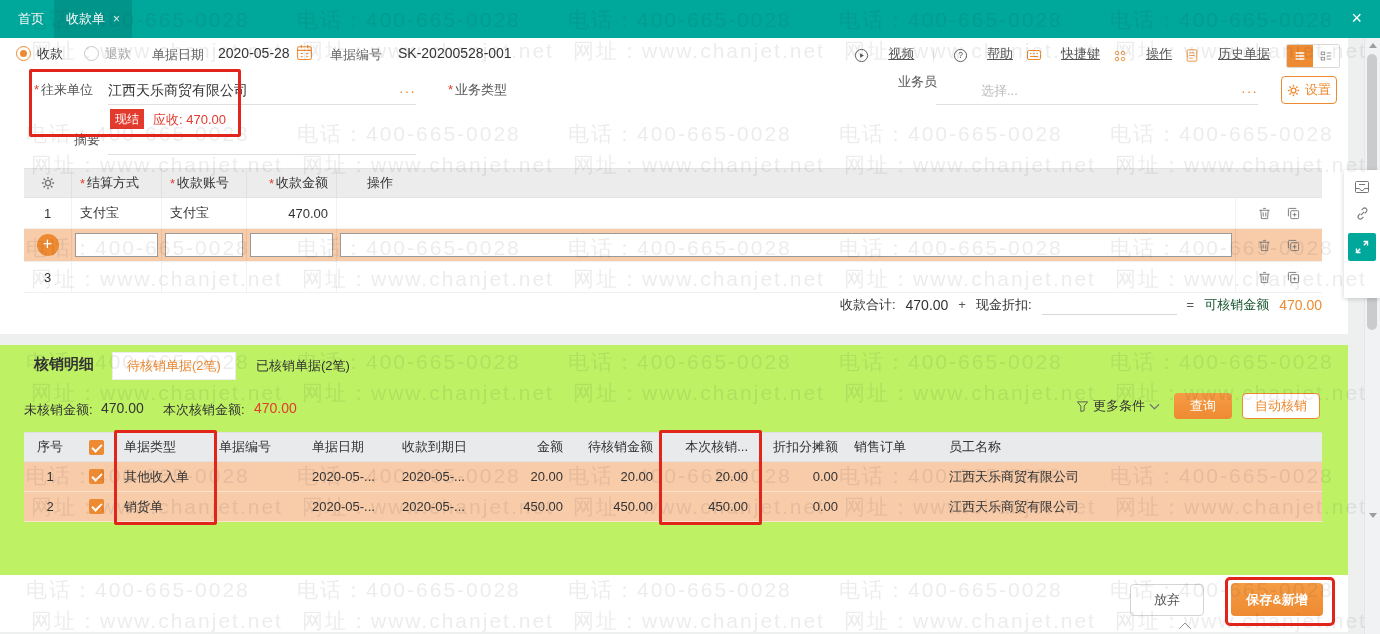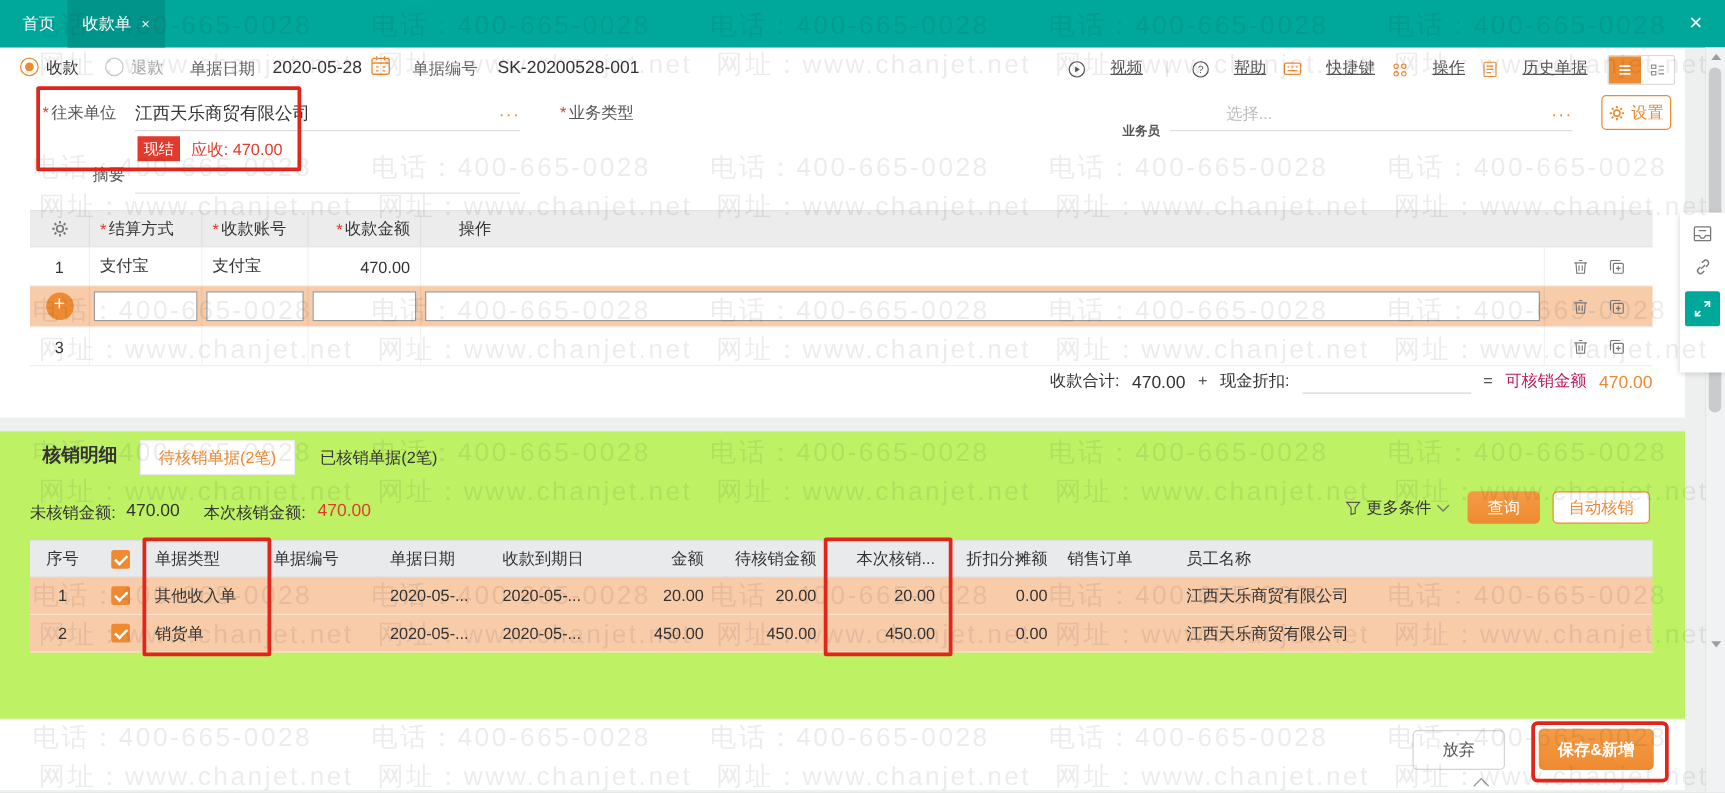--- a/index.html
+++ b/index.html
@@ -186,21 +186,21 @@
     <span class="abs" style="left:34px;top:43px;font-size:13px;color:#555;"><span class="star">*</span><span>往来单位</span></span>
     <div class="field" style="left:108px;top:40px;width:308px;">
       <span class="val">江西天乐商贸有限公司</span>
       <span class="orange" style="font-size:14px;letter-spacing:1px;">···</span>
     </div>
     <span class="badge-cash abs" style="left:110px;top:71px;">现结</span>
     <span class="red abs" style="left:153px;top:73px;font-size:13px;">应收: 470.00</span>
 
     <span class="abs" style="left:448px;top:43px;font-size:13px;color:#555;"><span class="star">*</span><span>业务类型</span></span>
 
-    <span class="abs" style="left:898px;top:60px;font-size:10px;color:#555;font-weight:bold;">业务员</span>
+    <span class="abs" style="left:898px;top:35px;font-size:13px;color:#555;">业务员</span>
     <div class="field" style="left:936px;top:40px;width:322px;">
       <span class="ph">选择...</span>
       <span class="orange" style="font-size:14px;letter-spacing:1px;">···</span>
     </div>
 
     <div class="btn-orange-outline abs" style="left:1281px;top:38px;width:56px;height:28px;">
       <svg width="13" height="13" viewBox="0 0 16 16">
           <circle cx="8" cy="8" r="3" fill="none" stroke="#ee8a31" stroke-width="1.6"></circle>
           <g stroke="#ee8a31" stroke-width="1.8">
             <line x1="8" y1="1" x2="8" y2="3.2"></line>
@@ -324,21 +324,21 @@
       </div>
     </div>
 
     <div class="abs" style="top:256px;right:26px;display:flex;align-items:center;gap:10px;">
       <span class="lbl" style="color:#333;">收款合计:</span>
       <span class="val">470.00</span>
       <span style="color:#555;">+</span>
       <span class="lbl" style="color:#333;">现金折扣:</span>
       <span style="width:135px;border-bottom:1px solid #d8d8d8;height:20px;display:inline-block;"></span>
       <span style="color:#555;">=</span>
-      <span class="lbl" style="color:#be185d;font-family:Liberation Mono, monospace;">可核销金额</span>
+      <span class="lbl" style="color:#14532d;font-family:Liberation Mono, monospace;">可核销金额</span>
       <span class="orange" style="font-size:14px;">470.00</span>
     </div>
   </div>
 
   <div class="card2">
     <span class="abs" style="left:34px;top:10px;font-size:15px;font-weight:bold;color:#333;">核销明细</span>
     <span class="tab-pend">待核销单据(2笔)</span>
     <span class="tab-done">已核销单据(2笔)</span>
 
     <span class="abs" style="left:24px;top:56px;color:#333;">未核销金额:</span>

